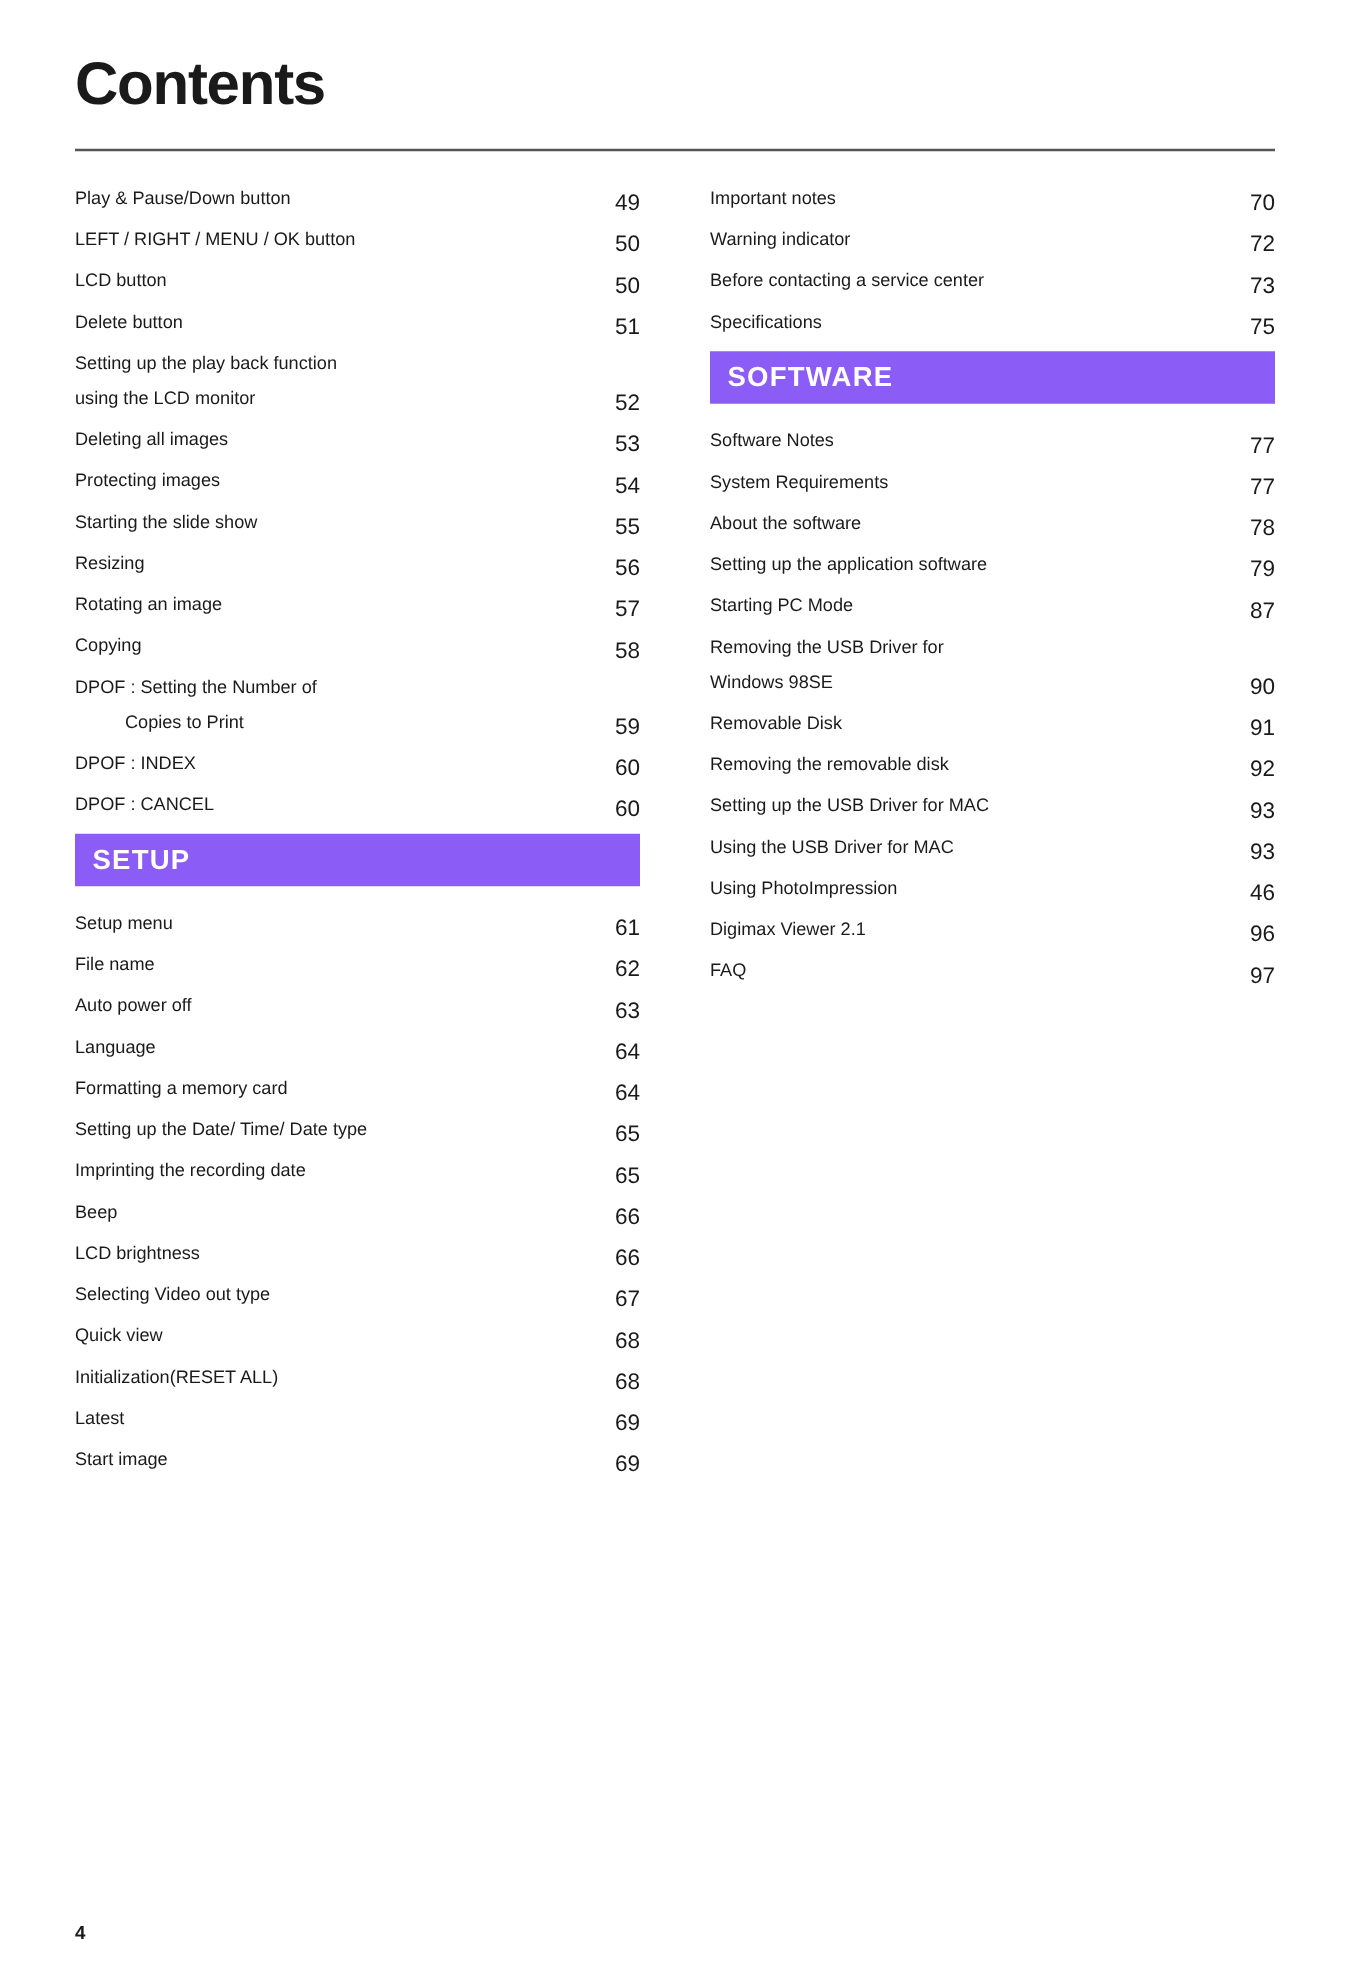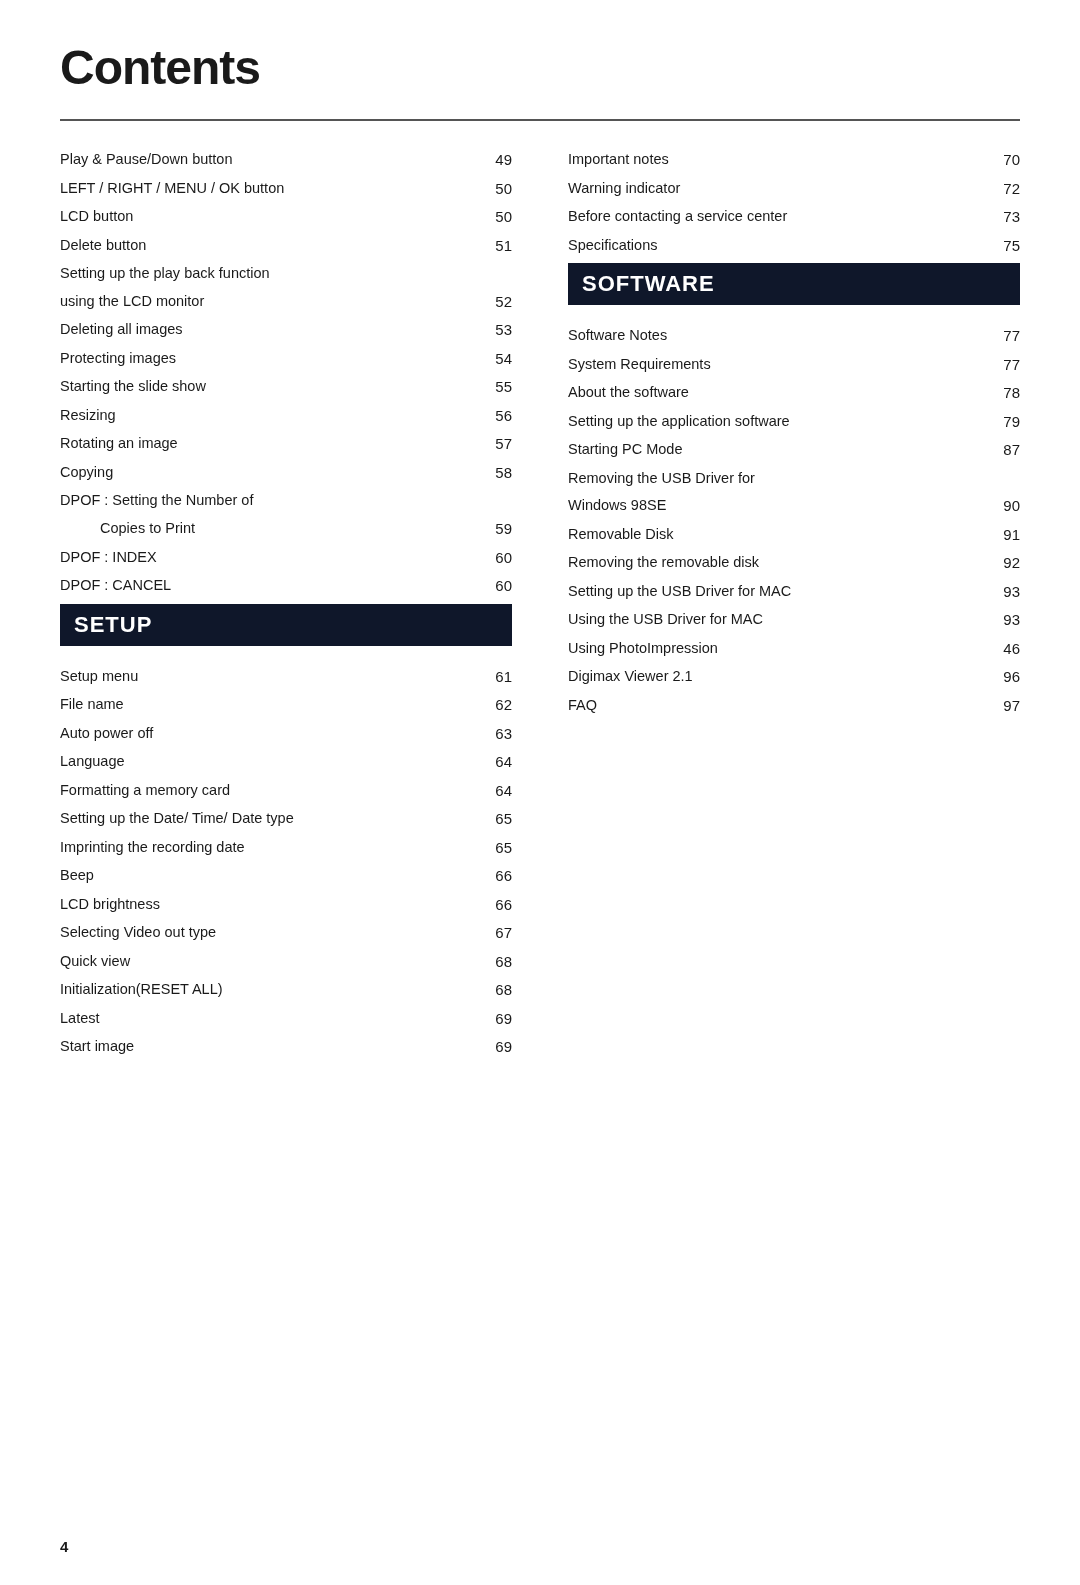--- a/index.html
+++ b/index.html
@@ -62,32 +62,32 @@
     }
 
     .toc-item-label {
       font-size: 14.5px;
       color: #1a1a1a;
       flex: 1;
       padding-right: 8px;
     }
 
     .toc-item-page {
-      font-size: 15px;
+      font-size: 18px;
       color: #1a1a1a;
       min-width: 30px;
       text-align: right;
     }
 
     .toc-item-indent {
       padding-left: 40px;
     }
 
     .section-header {
-      background: #0f172a;
+      background: #8b5cf6;
       color: #ffffff;
       font-size: 22px;
       font-weight: 900;
       padding: 8px 14px;
       margin-bottom: 20px;
       margin-top: 28px;
       letter-spacing: 1px;
     }
 
     .section-header:first-child {

